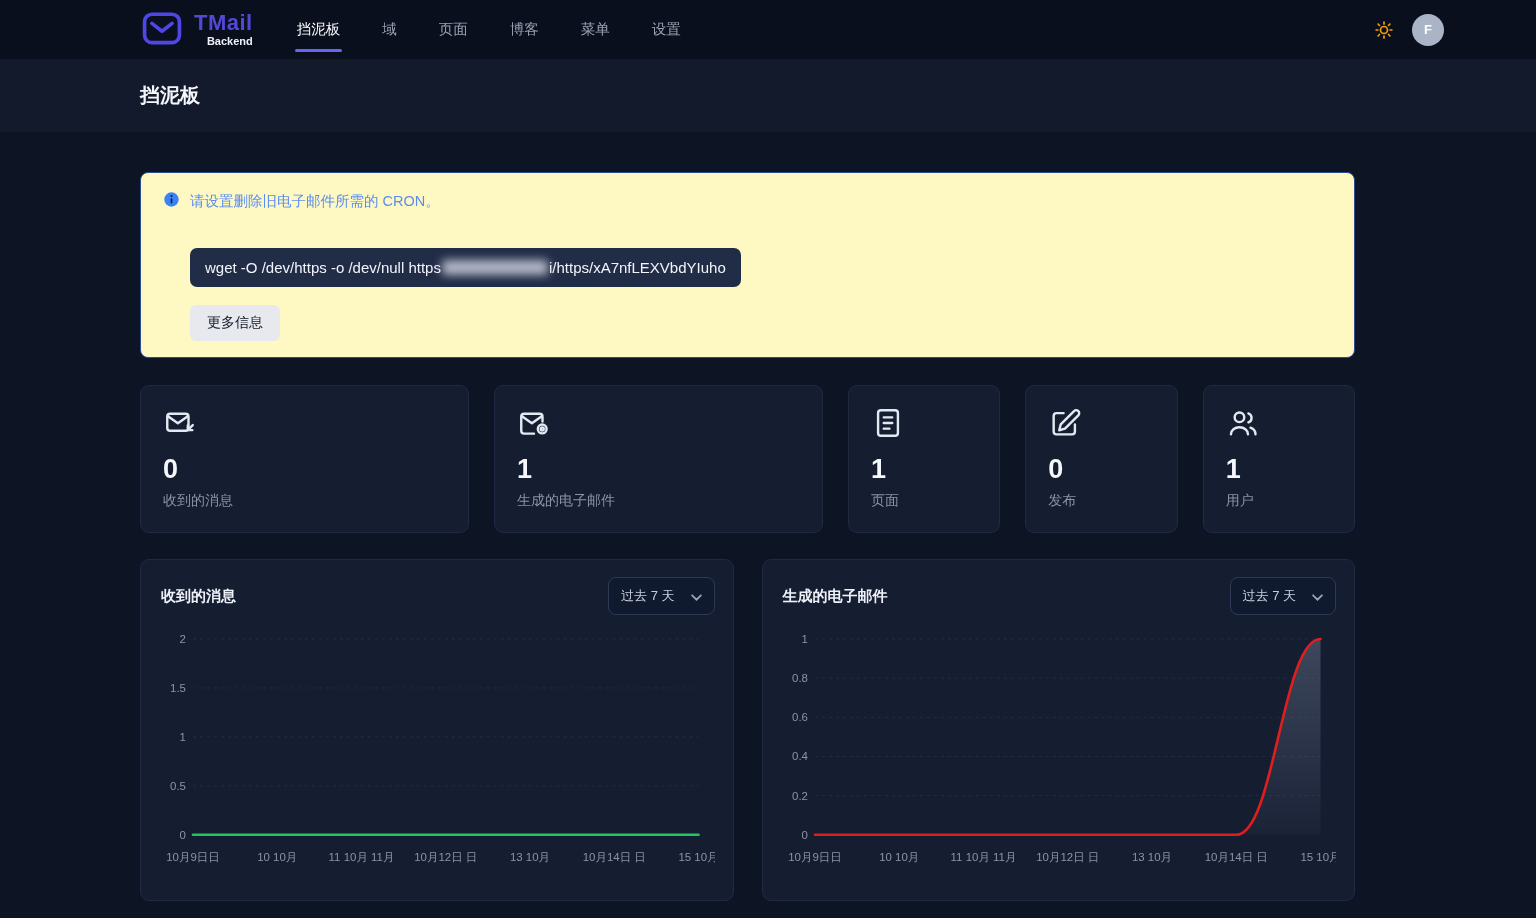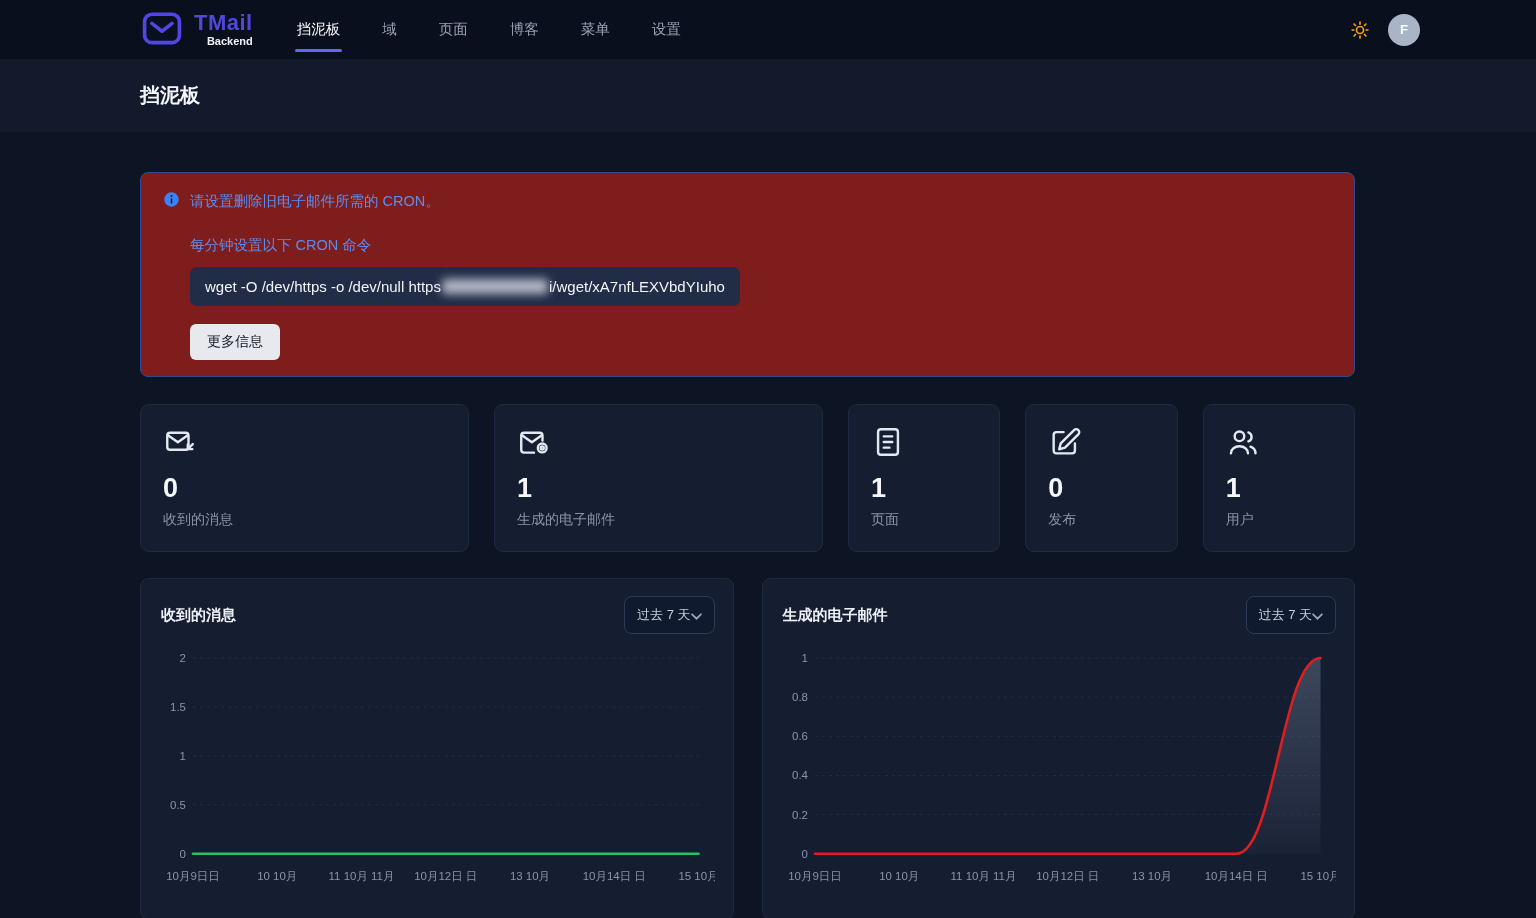--- a/index.html
+++ b/index.html
@@ -7,21 +7,21 @@
   body {
     background:#0d1524;
     color:#e5e9f2;
     font-family:"Liberation Sans","DejaVu Sans",sans-serif;
     overflow:hidden;
   }
   
   .navbar {
     height:59px; background:#0a0f1e;
     display:flex; align-items:center;
-    padding:0 116px 0 140px;
+    padding:0 92px 0 140px;
   }
   .logo { display:flex; align-items:center; gap:10px; }
   .logo-texts { display:flex; flex-direction:column; line-height:1; }
   .logo-title { font-size:22px; font-weight:bold; color:#5148d8; letter-spacing:.5px; }
   .logo-sub { font-size:11px; font-weight:bold; color:#eef2f8; margin-top:2px;text-align:right; }
   .nav-links { display:flex; align-items:center; gap:38px; margin-left:42px; height:59px; }
   .nav-item {
     font-size:14.5px; color:#9aa3b5; cursor:pointer;
     position:relative; height:59px; display:flex; align-items:center; padding:0 2px;
   }
@@ -41,21 +41,21 @@
   .page-header {
     height:73px; background:#121a2c;
     display:flex; align-items:center; padding-left:140px;
   }
   .page-title { font-size:20px; font-weight:bold; color:#f4f6fa; }
   
   .container { width:1215px; margin-left:140px; }
   .main { padding-top:40px; }
   
   .alert {
-    border:1px solid #2c4a96; background:#7f1d1d;
+    border:1px solid #2c4a96; background:#fef9c3;
     border-radius:8px; padding:18px 38px 16px 22px;
   }
   .alert-row { display:flex; align-items:center; gap:10px; }
   .alert-line1 { font-size:14.5px; color:#5b8def; }
   .alert-body { margin-left:27px; margin-top:24px; }
   .alert-line2 { font-size:14.5px; color:#5b8def; }
   .code-block {
     display:inline-block; margin-top:12px;
     background:#212c47; border-radius:7px;
     padding:11px 15px; font-size:15px; color:#f2f4f9;
@@ -91,21 +91,21 @@
     margin-top:26px;
     display:grid; grid-template-columns:1fr 1fr; gap:28px;
   }
   .chart-panel {
     background:#151d31; border:1px solid #1f2941; border-radius:9px;
     padding:17px 18px 12px 18px; height:342px;
   }
   .chart-head { display:flex; align-items:center; justify-content:space-between; }
   .chart-title { font-size:15px; font-weight:bold; color:#eef1f7; padding-left:2px; }
   .range-select {
-    display:flex; align-items:center; 
+    display:flex; align-items:center; gap:16px;
     background:#101a2e; border:1px solid #2c3a55; border-radius:8px;
     padding:9px 12px; font-size:13px; color:#c6cedd; cursor:pointer;
   }
   .chart-svg { width:100%; display:block; margin-top:10px; }
   .tick { fill:#8b94a8; font-size:11.5px; font-family:"Liberation Sans","DejaVu Sans",sans-serif; }
 </style>
 </head>
 <body>
 
 <div class="navbar">
@@ -152,22 +152,21 @@
         <span>
           <svg viewBox="0 0 20 20" width="17" height="17">
             <circle cx="10" cy="10" r="8.5" fill="#3b82f6"></circle>
             <rect x="9.1" y="8.6" width="1.8" height="6" rx="0.9" fill="#0b1733"></rect>
             <circle cx="10" cy="5.9" r="1.2" fill="#0b1733"></circle>
           </svg>
         </span>
         <span class="alert-line1">请设置删除旧电子邮件所需的 CRON。</span>
       </div>
       <div class="alert-body">
-        <div class="alert-line2">每分钟设置以下 CRON 命令</div>
-        <div class="code-block"><span>wget -O /dev/https -o /dev/null https</span><span class="blur-chunk"></span><span>i/wget/xA7nfLEXVbdYIuho</span></div>
+        <div class="code-block"><span>wget -O /dev/https -o /dev/null https</span><span class="blur-chunk"></span><span>i/https/xA7nfLEXVbdYIuho</span></div>
         <div>
           <button class="more-btn">更多信息</button>
         </div>
       </div>
     </div>
 
     <div class="stats">
 
       <div class="stat-card">
         <span class="stat-icon">

